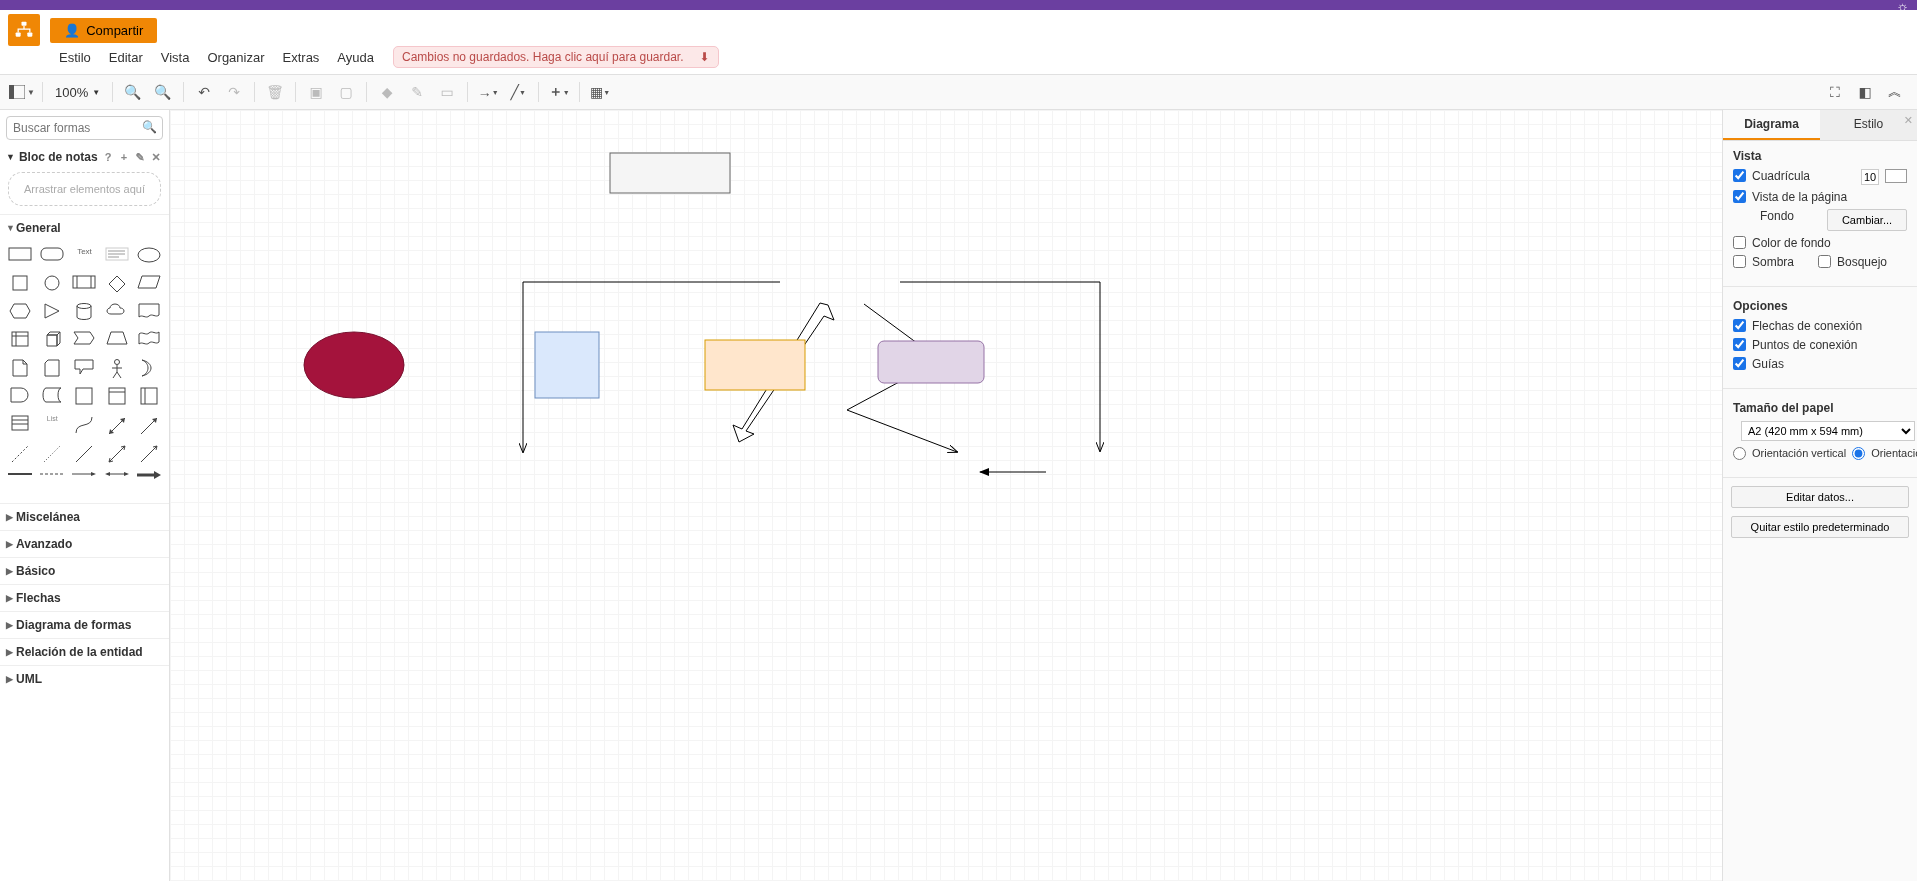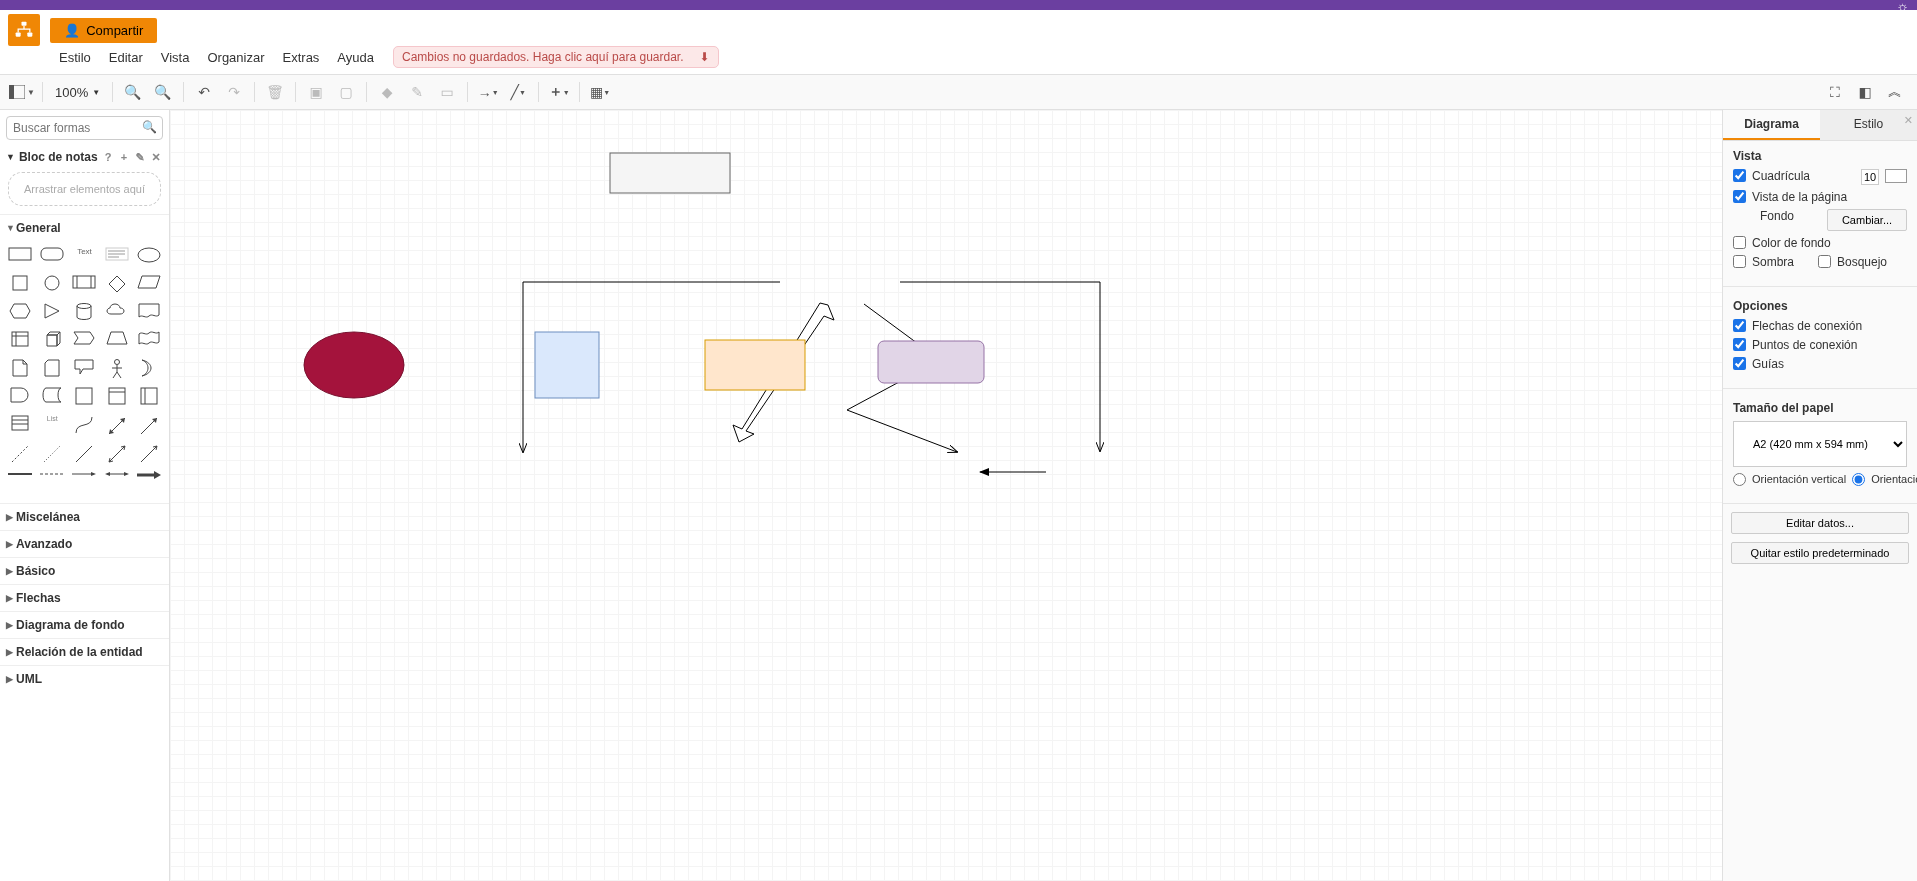--- a/index.html
+++ b/index.html
@@ -68,21 +68,21 @@
 .rtab.active { background: #fafafa; font-weight: bold; border-bottom: 2px solid #f08705; }
 .rtabs .close { position:absolute; right:4px; top:4px; color:#aaa; font-size:11px; cursor:pointer; }
 .rsection { padding: 8px 10px; }
 .rsection h4 { font-size: 12px; margin-bottom: 6px; font-weight: bold; }
 .rrow { display: flex; align-items: flex-start; margin-bottom: 5px; gap: 6px; font-size: 12px; }
 .rrow input[type=checkbox], .rrow input[type=radio] { accent-color: #1a73e8; }
 .rrow label { flex: 1; }
 .num-input { width: 18px; border:1px solid #ccc; padding:1px 2px; font-size:11px; text-align:right; }
 .color-swatch { width: 22px; height: 14px; border: 1px solid #999; background: #fff; }
 .rbtn { display:block; width: calc(100% - 16px); margin: 4px 8px; padding: 4px; background: #f5f5f5; border: 1px solid #ccc; font-size: 11px; cursor: pointer; text-align:center; border-radius:2px; }
-.rselect { width: 100%; border: 1px solid #ccc; padding: 15px; font-size: 11px; background:#fff; }
+.rselect { width: 100%; border: 1px solid #ccc; padding: 2px; font-size: 11px; background:#fff;margin-left:8px; }
 .hr { border-top:1px solid #e5e5e5; margin:4px 0; }
 </style>
 </head>
 <body>
 
 <div class="top-accent">
   <span class="sun">☼</span>
 </div>
 
 <div class="header">
@@ -449,21 +449,21 @@
       <div class="cat-header">
           <span class="arrow">▶</span>
           <span>Básico</span>
         </div>
       <div class="cat-header">
           <span class="arrow">▶</span>
           <span>Flechas</span>
         </div>
       <div class="cat-header">
           <span class="arrow">▶</span>
-          <span>Diagrama de fondo</span>
+          <span>Diagrama de formas</span>
         </div>
       <div class="cat-header">
           <span class="arrow">▶</span>
           <span>Relación de la entidad</span>
         </div>
       <div class="cat-header">
           <span class="arrow">▶</span>
           <span>UML</span>
         </div>
     </div>

